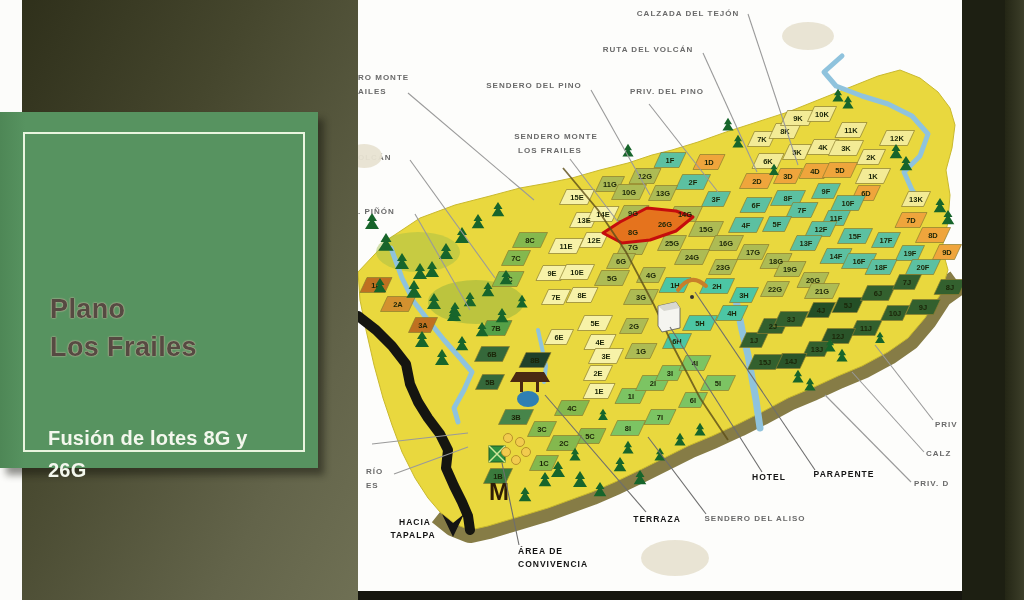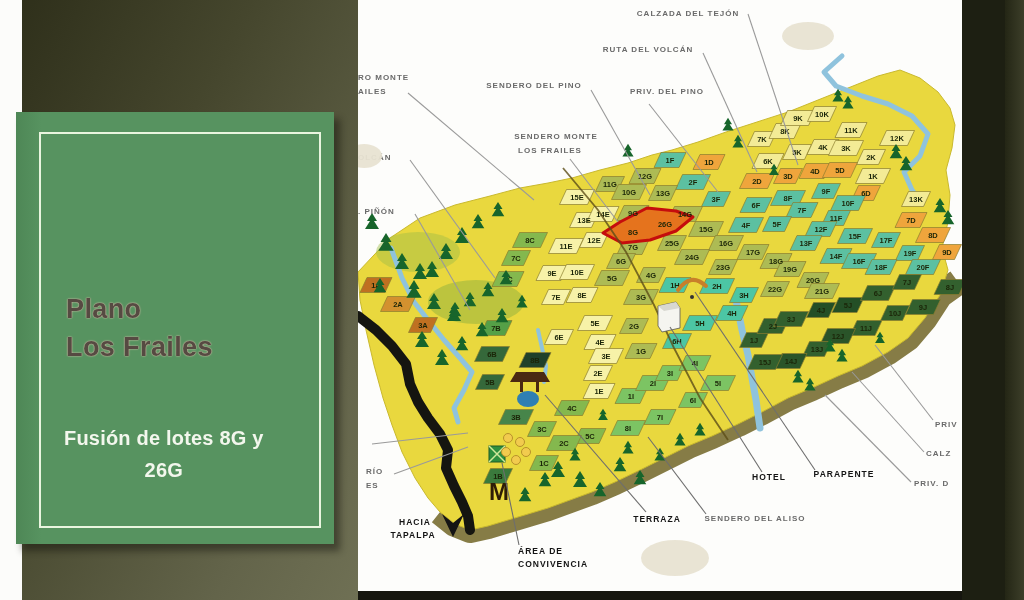--- a/index.html
+++ b/index.html
@@ -2,29 +2,29 @@
 <html><head>
 <meta charset="utf-8">
 <style>
   html,body{margin:0;padding:0;background:#222;}
   #slide{position:relative;width:1024px;height:600px;overflow:hidden;
          font-family:"Liberation Sans",sans-serif;background:#fdfdfa;}
   .white-strip{position:absolute;left:0;top:0;width:22px;height:600px;background:#fcfcfa;}
   .bg-olive{position:absolute;left:22px;top:0;width:336px;height:600px;
             background:linear-gradient(118deg,#2f301b 0%,#45462d 35%,#63644a 78%,#6f705५4 100%);
             background:linear-gradient(118deg,#2f301b 0%,#45462d 35%,#63644a 78%,#6f7054 100%);}
-  .green-box{position:absolute;left:16px;top:112px;width:318px;height:432px;
+  .green-box{position:absolute;left:0;top:112px;width:318px;height:356px;
              background:linear-gradient(90deg,#4e8756 0,#579360 8%,#579360 100%);
              box-shadow:6px 7px 7px rgba(15,15,8,0.45);}
   .inner-border{position:absolute;left:23px;top:20px;right:13px;bottom:16px;
                 border:2px solid #e9f5df;pointer-events:none;}
   .title-block{position:absolute;left:50px;top:178px;}
   .title-line{font-size:27px;font-weight:bold;line-height:38px;color:#564a42;
               letter-spacing:.4px;text-shadow:0 0 2px rgba(228,198,178,.85),0 0 1px rgba(228,198,178,.9);}
-  .subtitle-block{position:absolute;left:48px;top:310px;text-align:center;}
+  .subtitle-block{position:absolute;left:48px;top:310px;}
   .subtitle-line{font-size:20px;font-weight:600;line-height:32px;color:#f3f7ed;letter-spacing:.2px;}
   .map-panel{position:absolute;left:358px;top:0;width:604px;height:600px;background:#fdfdfb;overflow:hidden;}
   .right-dark{position:absolute;left:962px;top:0;width:43px;height:600px;background:#1d1f12;}
   .right-edge{position:absolute;left:1005px;top:0;width:19px;height:600px;
               background:linear-gradient(90deg,#24261５,#3c3e29);
               background:linear-gradient(90deg,#242615,#3c3e29);}
   svg text{user-select:none;}
   .lot-label{font-size:7.5px;font-weight:bold;fill:#1b2508;}
   .street-label{font-size:8px;font-weight:600;fill:#6a6a6a;letter-spacing:1px;}
   .feature-label{font-size:8.5px;font-weight:bold;fill:#141414;letter-spacing:1px;}

